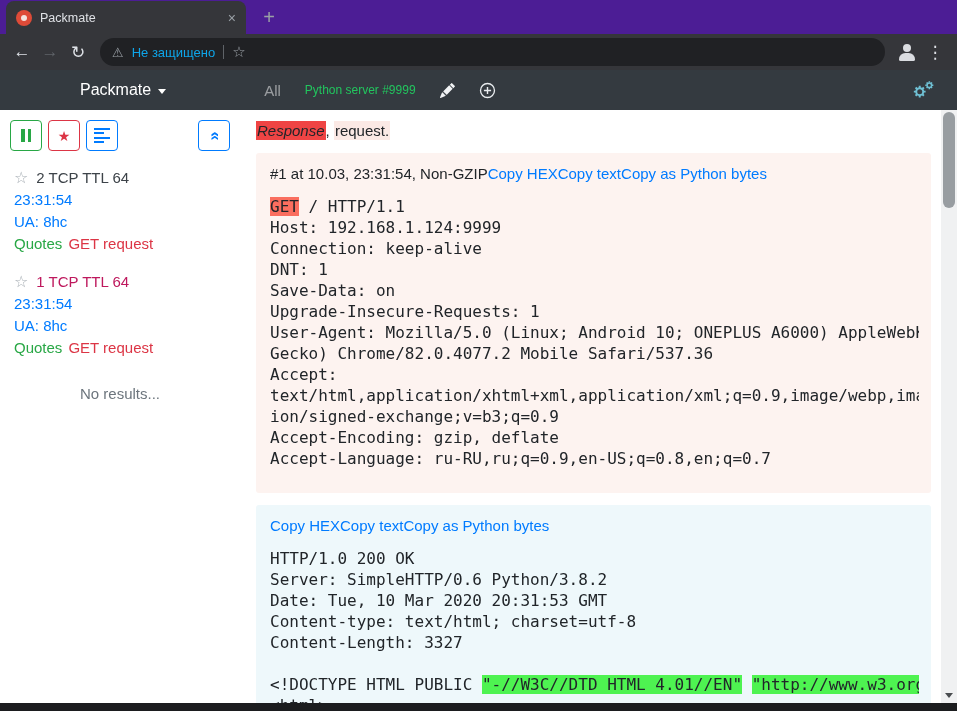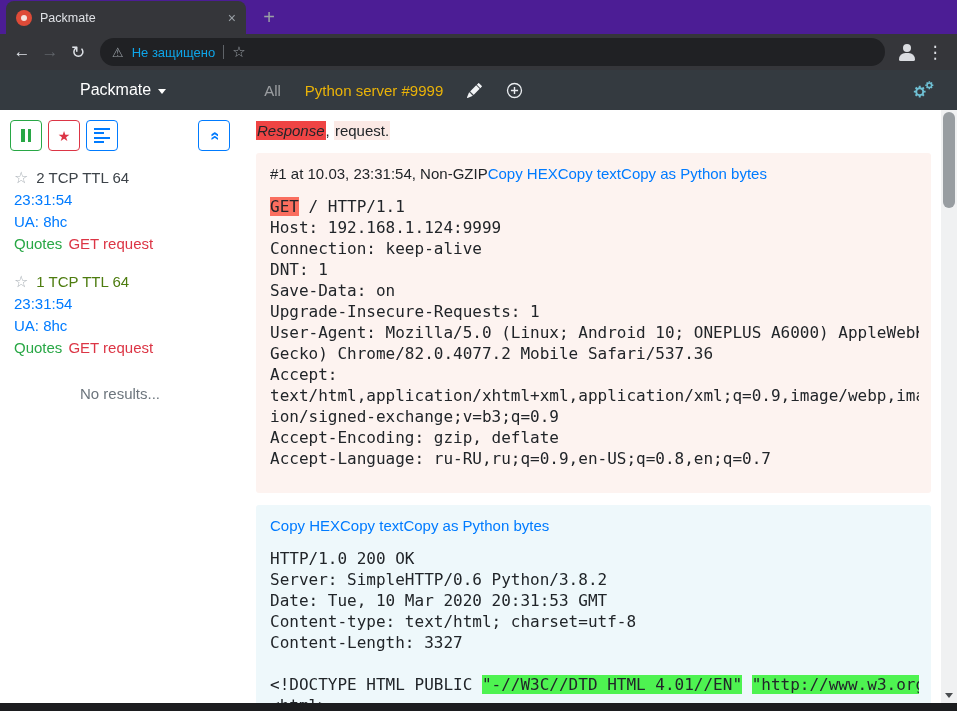--- a/index.html
+++ b/index.html
@@ -34,21 +34,21 @@
   .avatar .head { position:absolute; top:2px; left:6px; width:8px; height:8px; background:#dadce0; border-radius:50%; }
   .avatar .torso { position:absolute; bottom:1px; left:2px; width:16px; height:8px; background:#dadce0; border-radius:8px 8px 2px 2px; }
 
   
   .appnav { height:40px; background:#343a40; display:flex; align-items:center; padding:0 16px; flex:none; }
   .brand { margin-left:64px; color:#fff; font-size:16px; display:flex; align-items:center; gap:7px; white-space:nowrap; }
   .caret { width:0; height:0; border-left:4.5px solid transparent; border-right:4.5px solid transparent;
            border-top:5px solid #fff; margin-top:2px; }
   .nav-links { display:flex; align-items:center; margin-left:98px; gap:24px; white-space:nowrap; }
   .nav-all { color:rgba(255,255,255,.5); font-size:15px; }
-  .nav-service { color:#eab308; font-size:15px; }
+  .nav-service { color:#22c55e; font-size:12px; }
   .nav-icon { display:flex; align-items:center; }
   .settings { margin-left:auto; margin-right:6px; display:flex; align-items:center; }
 
   
   .content { flex:1; display:flex; min-height:0; background:#fff; }
 
   .sidebar { width:240px; flex:none; padding-top:10px; overflow:hidden; }
   .side-toolbar { display:flex; gap:6px; padding:0 10px; align-items:center; }
   .sbtn { width:32px; height:31px; border-radius:4px; background:#fff; display:flex;
           align-items:center; justify-content:center; }
@@ -63,21 +63,21 @@
   .list-icon i:nth-child(1){ width:16px; } .list-icon i:nth-child(2){ width:10px; }
   .list-icon i:nth-child(3){ width:16px; } .list-icon i:nth-child(4){ width:10px; }
   .sbtn.collapse { border:1px solid #007bff; margin-left:auto; color:#007bff; }
   .collapse-glyph { display:block; transform:rotate(-90deg); font-weight:bold; font-size:16px; line-height:1; }
 
   .cap-list { padding:16px 14px 0; }
   .cap-item { margin-bottom:16px; }
   .cap-line { font-size:15px; line-height:22px; }
   .cap-head { display:flex; align-items:center; gap:8px; }
   .cap-star { color:#aab1b7; font-size:16px; line-height:1; }
-  .cap-title { color:#4d7c0f; }
+  .cap-title { color:#be185d; }
   .cap-title.selected { color:#3d4349; }
   .cap-link { color:#007bff; }
   .cap-tag { margin-right:6px; }
   .no-results { text-align:center; color:#6c757d; font-size:15px; margin-top:26px; }
 
   .main { flex:1; min-width:0; padding:10px 10px 0 16px; overflow:hidden; }
   .legend { font-size:15px; line-height:21px; color:#212529; }
   .chip { padding:1px 1px; }
   .packet { margin-top:12px; padding:10px 12px 24px 14px; border-radius:3px; }
   .pkt-head { display:flex; align-items:baseline; font-size:15px; line-height:21px; margin-bottom:12px; flex-wrap:nowrap; }

